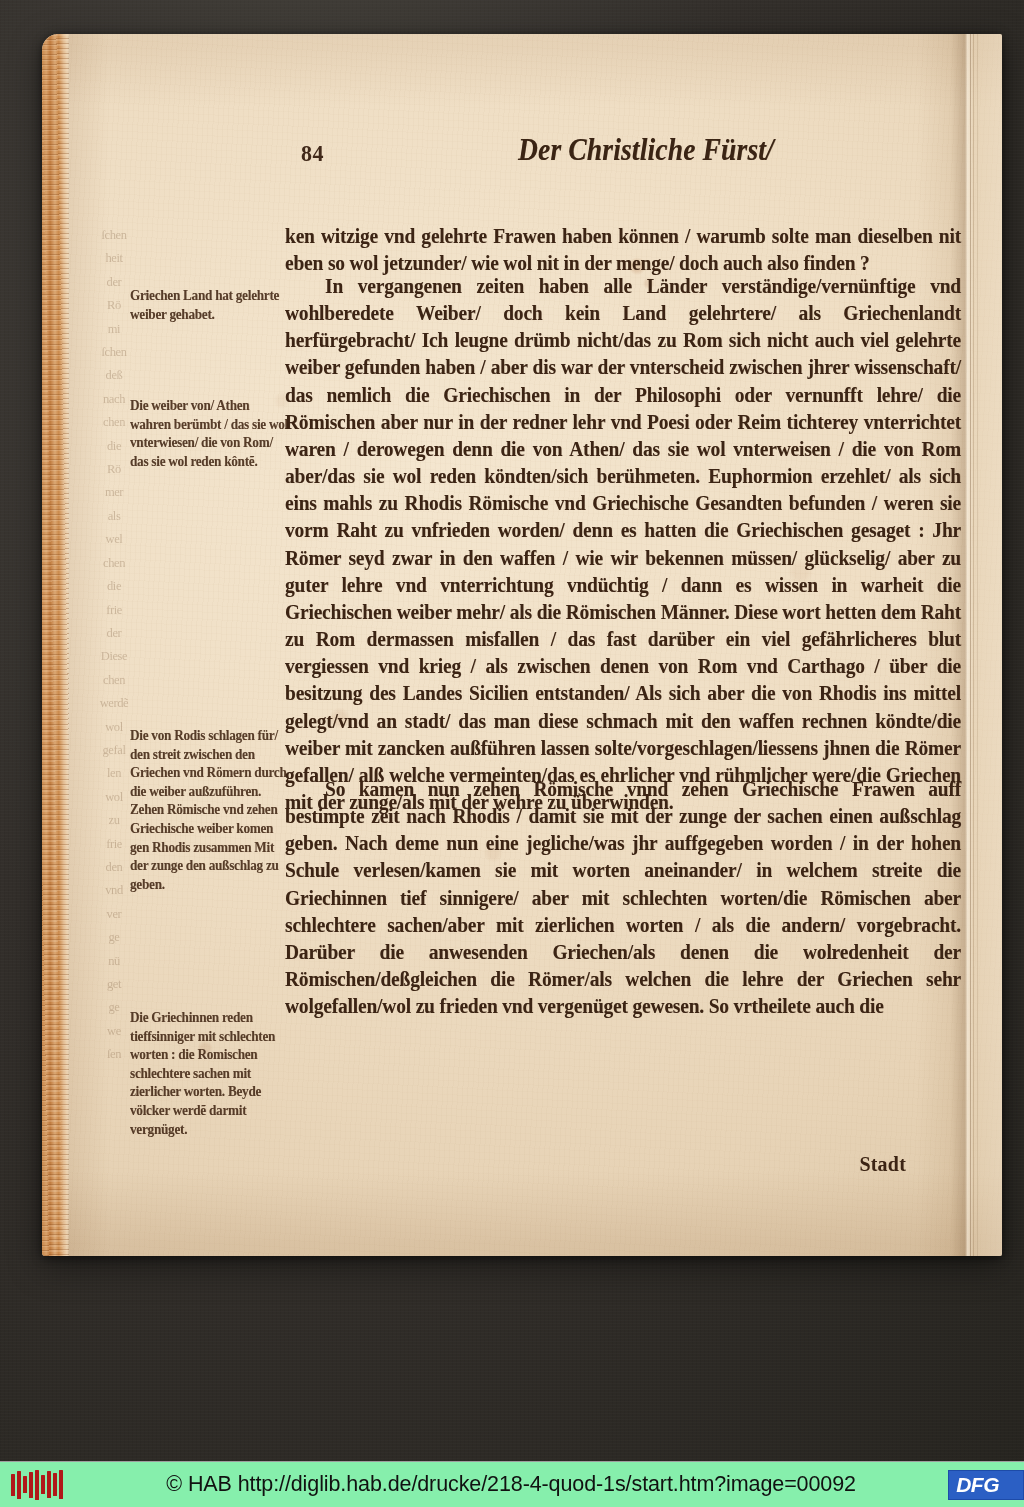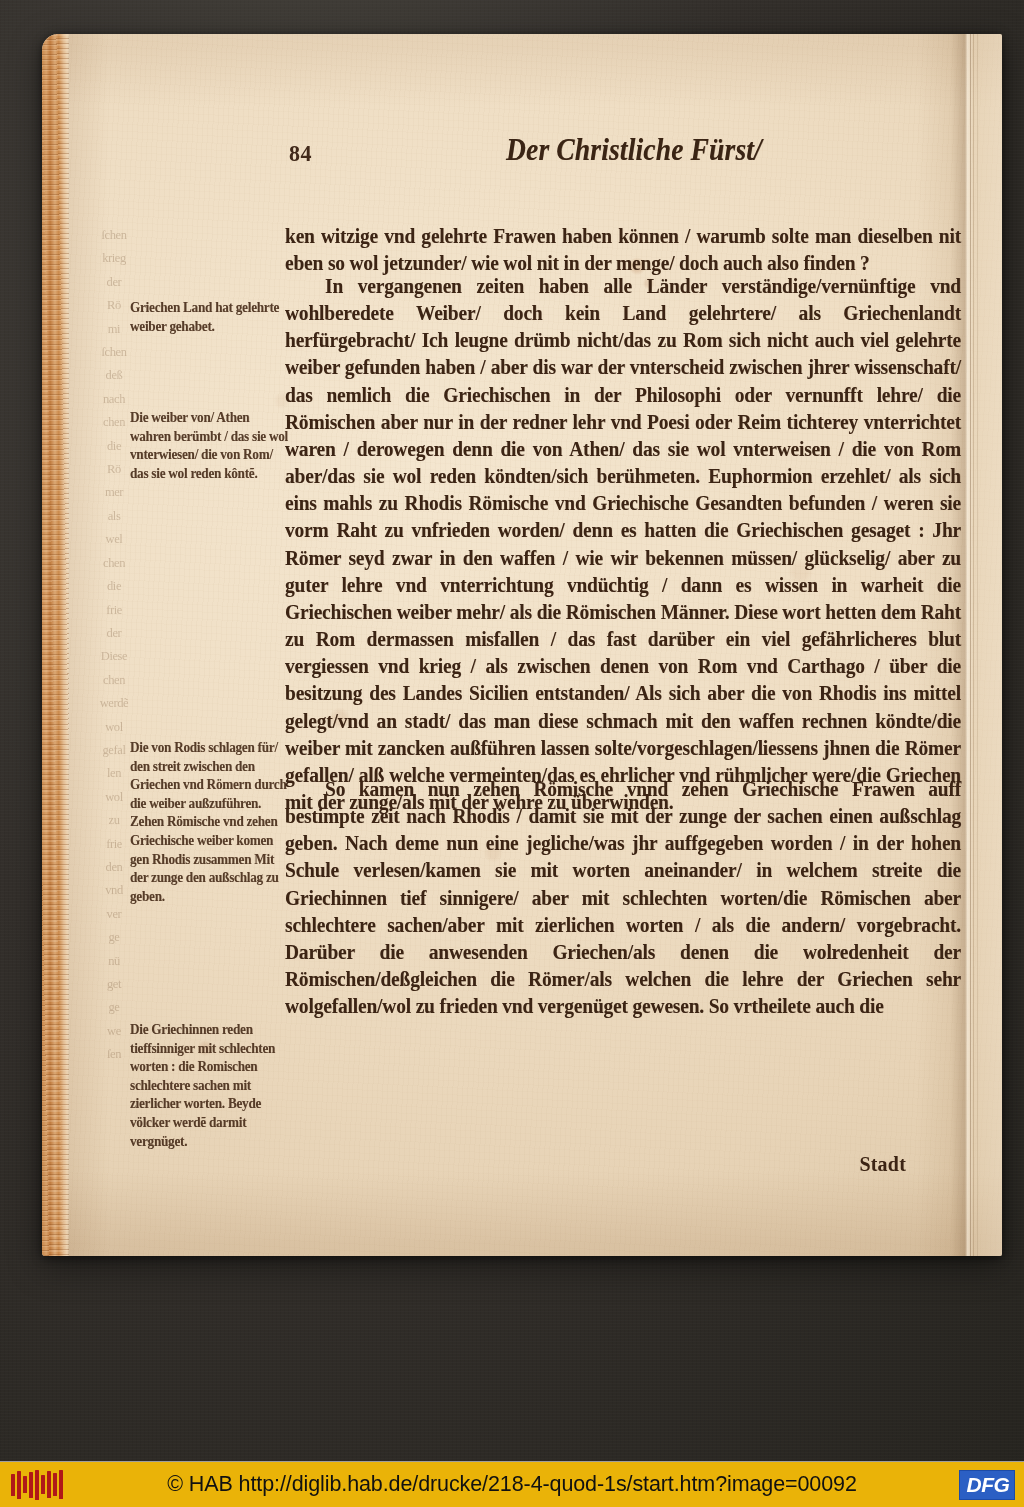--- a/index.html
+++ b/index.html
@@ -143,21 +143,21 @@
   #print-area {
     position: absolute;
     left: 0; top: 0; right: 0; bottom: 0;
     z-index: 7;
     color: #3b2415;
   }
 
   
   #head {
     position: absolute;
-    left: 4px; right: 0;
+    left: 16px; right: 0;
     top: 98px;
     height: 40px;
     padding-left: 28px;
   }
   #folio {
     position: absolute;
     left: 243px;
     top: 9px;
     font-family: "Liberation Serif", serif;
     font-weight: bold;
@@ -179,21 +179,21 @@
     text-shadow: .35px .35px 0 rgba(60,35,18,.45);
     transform: scaleY(1.12) scaleX(.98);
     transform-origin: left top;
     white-space: nowrap;
   }
 
   
   #marginalia {
     position: absolute;
     left: 88px;
-    top: 264px;
+    top: 252px;
     width: 158px;
   }
   .margin-note {
     font-family: "Liberation Serif", serif;
     font-size: 13.2px;
     line-height: 17.6px;
     color: #4a2f1c;
     text-align: left;
     font-weight: bold;
     letter-spacing: -.25px;
@@ -239,21 +239,21 @@
     color: #3c2414;
     transform: scaleY(1.1);
     letter-spacing: .2px;
   }
 
   
   #credit-bar {
     position: absolute;
     left: 0; right: 0; bottom: 0;
     height: 46px;
-    background: #eab308;
+    background: #86efac;
     border-top: 1px solid #9e9e9e;
     display: flex;
     align-items: center;
     z-index: 20;
   }
   #hab-logo {
     width: 74px;
     height: 46px;
     display: flex;
     align-items: center;
@@ -284,21 +284,21 @@
     justify-content: center;
   }
   #dfg-logo .plate {
     background: #2b5fc4;
     color: #fff;
     font-family: "Liberation Sans", sans-serif;
     font-weight: bold;
     font-style: italic;
     font-size: 21px;
     letter-spacing: -.5px;
-    padding: 3px 5px 4px 7px;
+    padding: 3px 24px 4px 7px;
     line-height: 1;
     border: 1px solid #1d4ba8;
   }
 </style>
 </head>
 <body>
 
 <div id="backdrop"></div>
 
 <div id="page">
@@ -306,21 +306,21 @@
   <div id="fore-edge"></div>
 
   <div id="gutter">
     <span class="seam" style="left:54px"></span>
     <span class="seam" style="left:57px; opacity:.6"></span>
     <span class="seam" style="left:61px; opacity:.35"></span>
   </div>
 
   <div id="next-leaf-text">
       <div>ſchen</div>
-      <div>krieg</div>
+      <div>heit</div>
       <div>der</div>
       <div>Rö</div>
       <div>mi</div>
       <div>ſchen</div>
       <div>deß</div>
       <div>nach</div>
       <div>chen</div>
       <div>die</div>
       <div>Rö</div>
       <div>mer</div>

